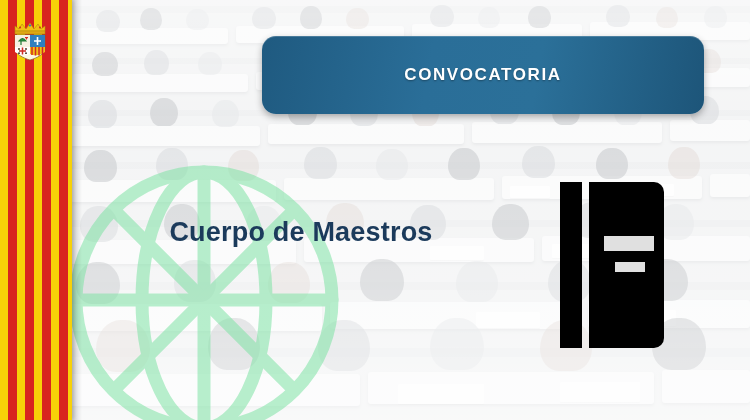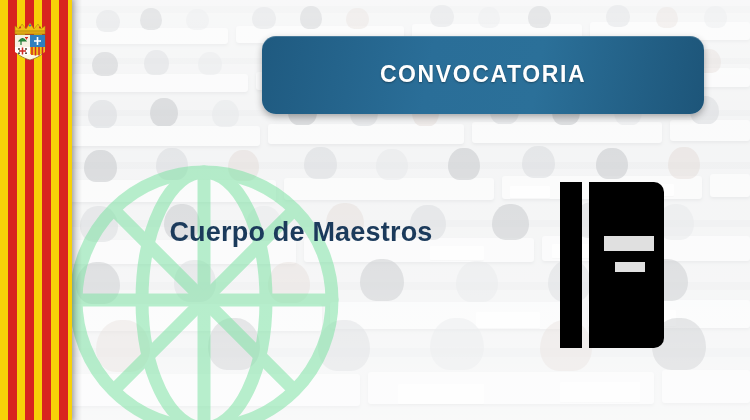--- a/index.html
+++ b/index.html
@@ -68,21 +68,21 @@
   
   .banner{
     position:absolute;left:262px;top:36px;width:442px;height:78px;
     border-radius:14px;
     background:linear-gradient(100deg,#1f5a80 0%,#2a6e98 38%,#2b7099 62%,#1d5579 100%);
     box-shadow:0 3px 7px rgba(0,0,0,.30), inset 0 1px 0 rgba(255,255,255,.18);
     display:flex;flex-direction:column;align-items:center;justify-content:center;
     color:#ffffff;
   }
   .banner-title{
-    font-size:23px;font-weight:bold;letter-spacing:1.6px;line-height:1.1;
+    font-size:17px;font-weight:bold;letter-spacing:1.6px;line-height:1.1;
     text-shadow:0 1px 2px rgba(0,0,0,.35);
   }
   .banner-sub{
     font-size:23px;font-style:italic;letter-spacing:.6px;line-height:1.25;margin-top:3px;
     text-shadow:0 1px 2px rgba(0,0,0,.30);
   }
 
   
   .headline{
     position:absolute;left:86px;top:188px;width:430px;

